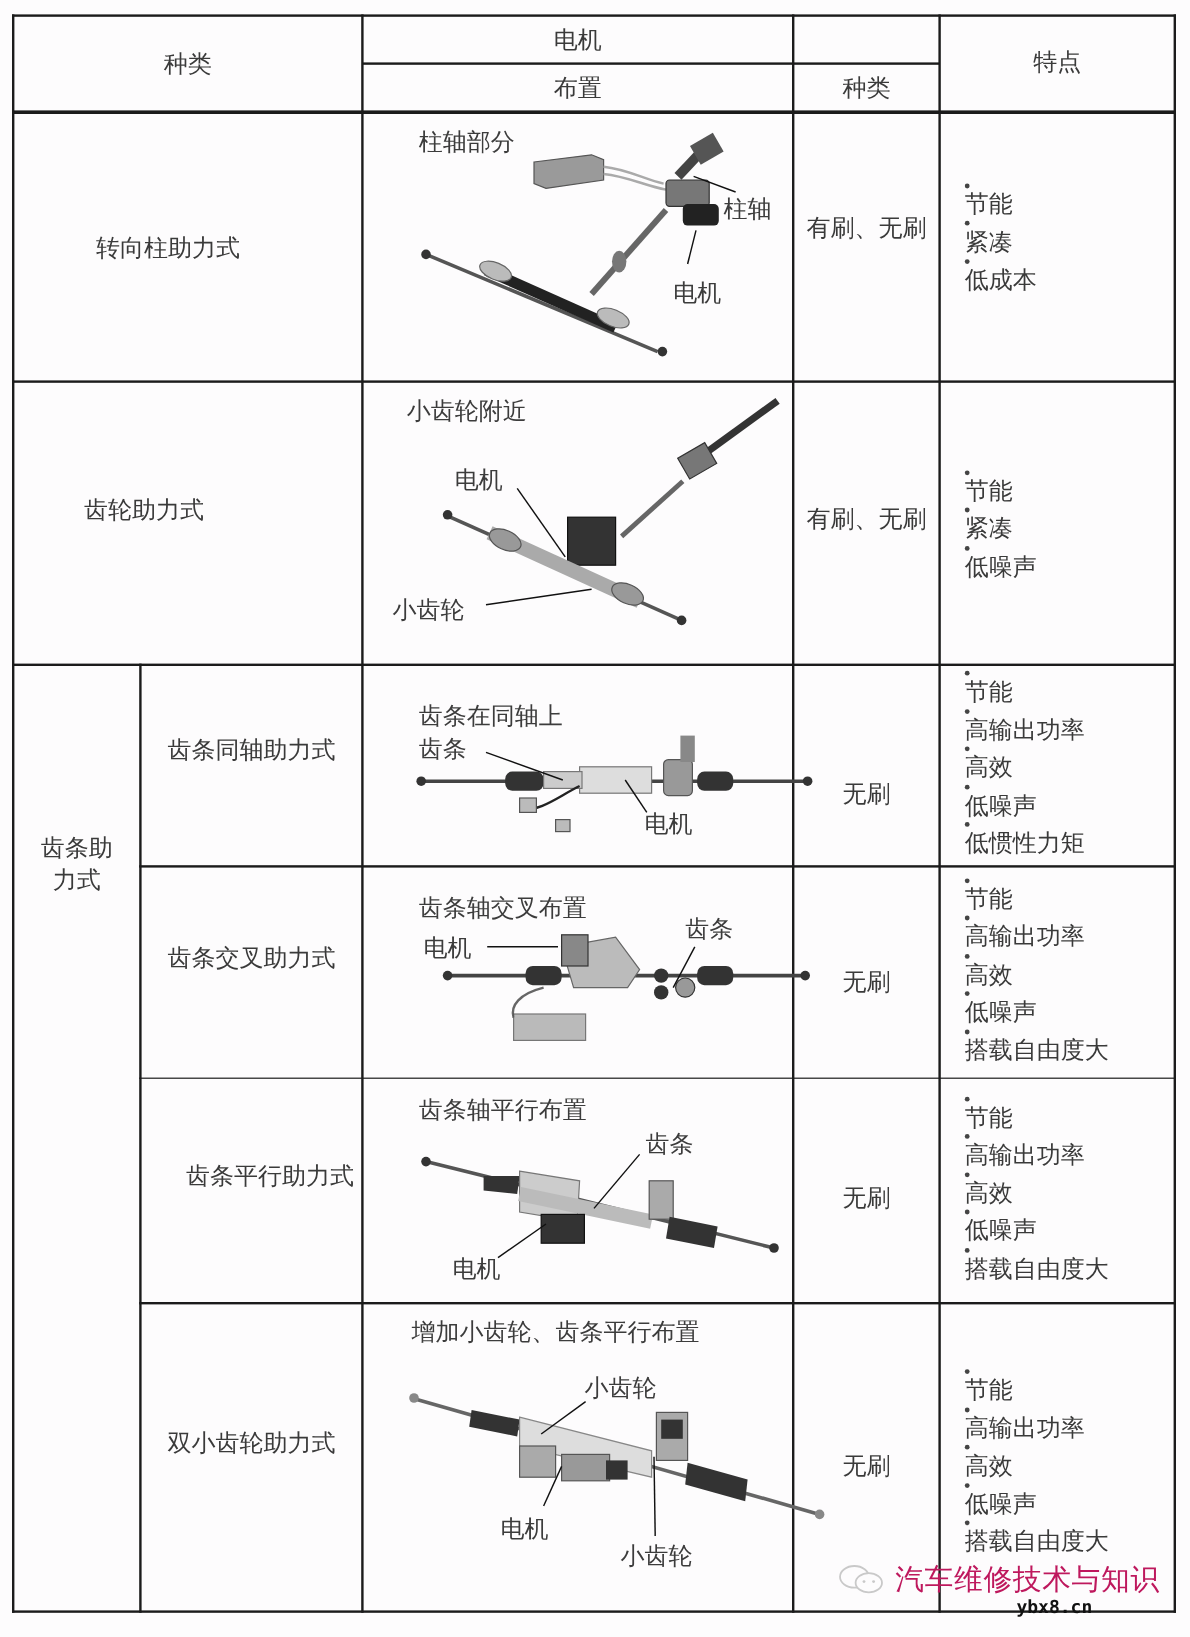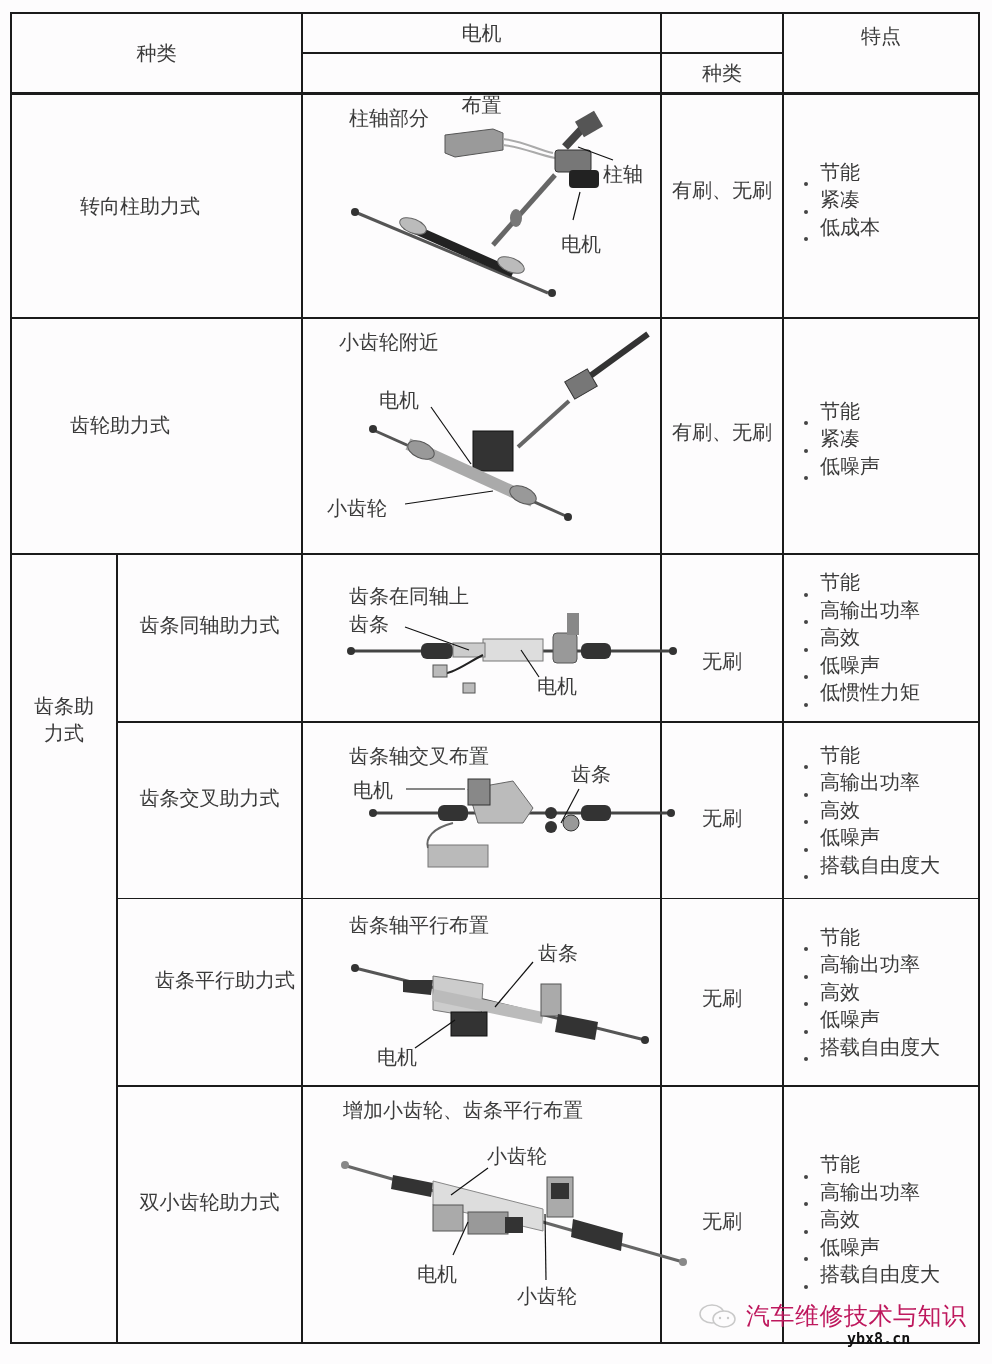--- a/index.html
+++ b/index.html
@@ -16,21 +16,21 @@
       text-align: center; font-size: 20px; color: #3a3a3a; box-sizing: border-box;
       line-height: 1.35;
     }
     .figure { position: absolute; margin-left: 30px; }
     .fig-caption { position: absolute; font-size: 20px; color: #3c3c3c; white-space: nowrap; }
     .callout { position: absolute; font-size: 20px; color: #3c3c3c; white-space: nowrap; }
     .features {
       position: absolute; display: flex; flex-direction: column; justify-content: center;
       font-size: 20px; color: #3a3a3a; line-height: 27.5px; padding-left: 20px; box-sizing: border-box;
     }
-    .feat { display: flex; align-items: flex-end; }
+    .feat { display: flex; align-items: flex-start; flex-direction: column; }
     .bullet { display: inline-block; width: 4px; height: 4px; border-radius: 50%; background: #444; margin-right: 12px; }
     .watermark {
       position: absolute; left: 698px; top: 1300px; font-size: 24px; color: #be185d;
       display: flex; align-items: center; white-space: nowrap; letter-spacing: 0.5px;
     }
     .wm-icon { width: 40px; height: 26px; margin-right: 8px; }
     .site { position: absolute; left: 815px; top: 1330px; font-family: "DejaVu Sans Mono", monospace; font-size: 15px; color: #111; font-weight: bold; margin-left: 32px; }
     svg { display: block; }
   </style>
 </head>
@@ -51,23 +51,23 @@
   <div class="line v" style="left:10px; top:12px; height:1332px;"></div>
   <div class="line v" style="left:116px; top:553px; height:791px;"></div>
   <div class="line v" style="left:301px; top:12px; height:1332px;"></div>
   <div class="line v" style="left:660px; top:12px; height:1332px;"></div>
   <div class="line v" style="left:782px; top:12px; height:1332px;"></div>
   <div class="line v" style="left:978px; top:12px; height:1332px;"></div>
 </div>
 
 <div class="cell" style="left:12px; top:14px; width:289px; height:78px;">种类</div>
 <div class="cell" style="left:303px; top:14px; width:357px; height:38px;">电机</div>
-<div class="cell" style="left:303px; top:54px; width:357px; height:38px;margin-top:32px;">布置</div>
+<div class="cell" style="left:303px; top:54px; width:357px; height:38px;">布置</div>
 <div class="cell" style="left:662px; top:54px; width:120px; height:38px;">种类</div>
-<div class="cell" style="left:784px; top:5px; width:194px; height:62px;">特点</div>
+<div class="cell" style="left:784px; top:20px; width:194px; height:62px;">特点</div>
 
 <div class="cell" style="left:12px; top:95px; width:256px; height:222px;">转向柱助力式</div>
 <div class="figure" style="left:303px; top:95px; width:357px; height:222px;">
   <span class="fig-caption" style="left:16px; top:10px;">柱轴部分</span>
   <svg width="357" height="222">
 
     <polygon points="112,40 160,34 170,38 170,55 122,62 112,58" fill="#9a9a9a" stroke="#555"></polygon>
     <path d="M170,44 C190,46 205,55 220,58 M170,50 C190,52 205,60 222,63" stroke="#aaa" stroke-width="2" fill="none"></path>
 
     <line x1="232" y1="52" x2="262" y2="20" stroke="#444" stroke-width="8"></line>

